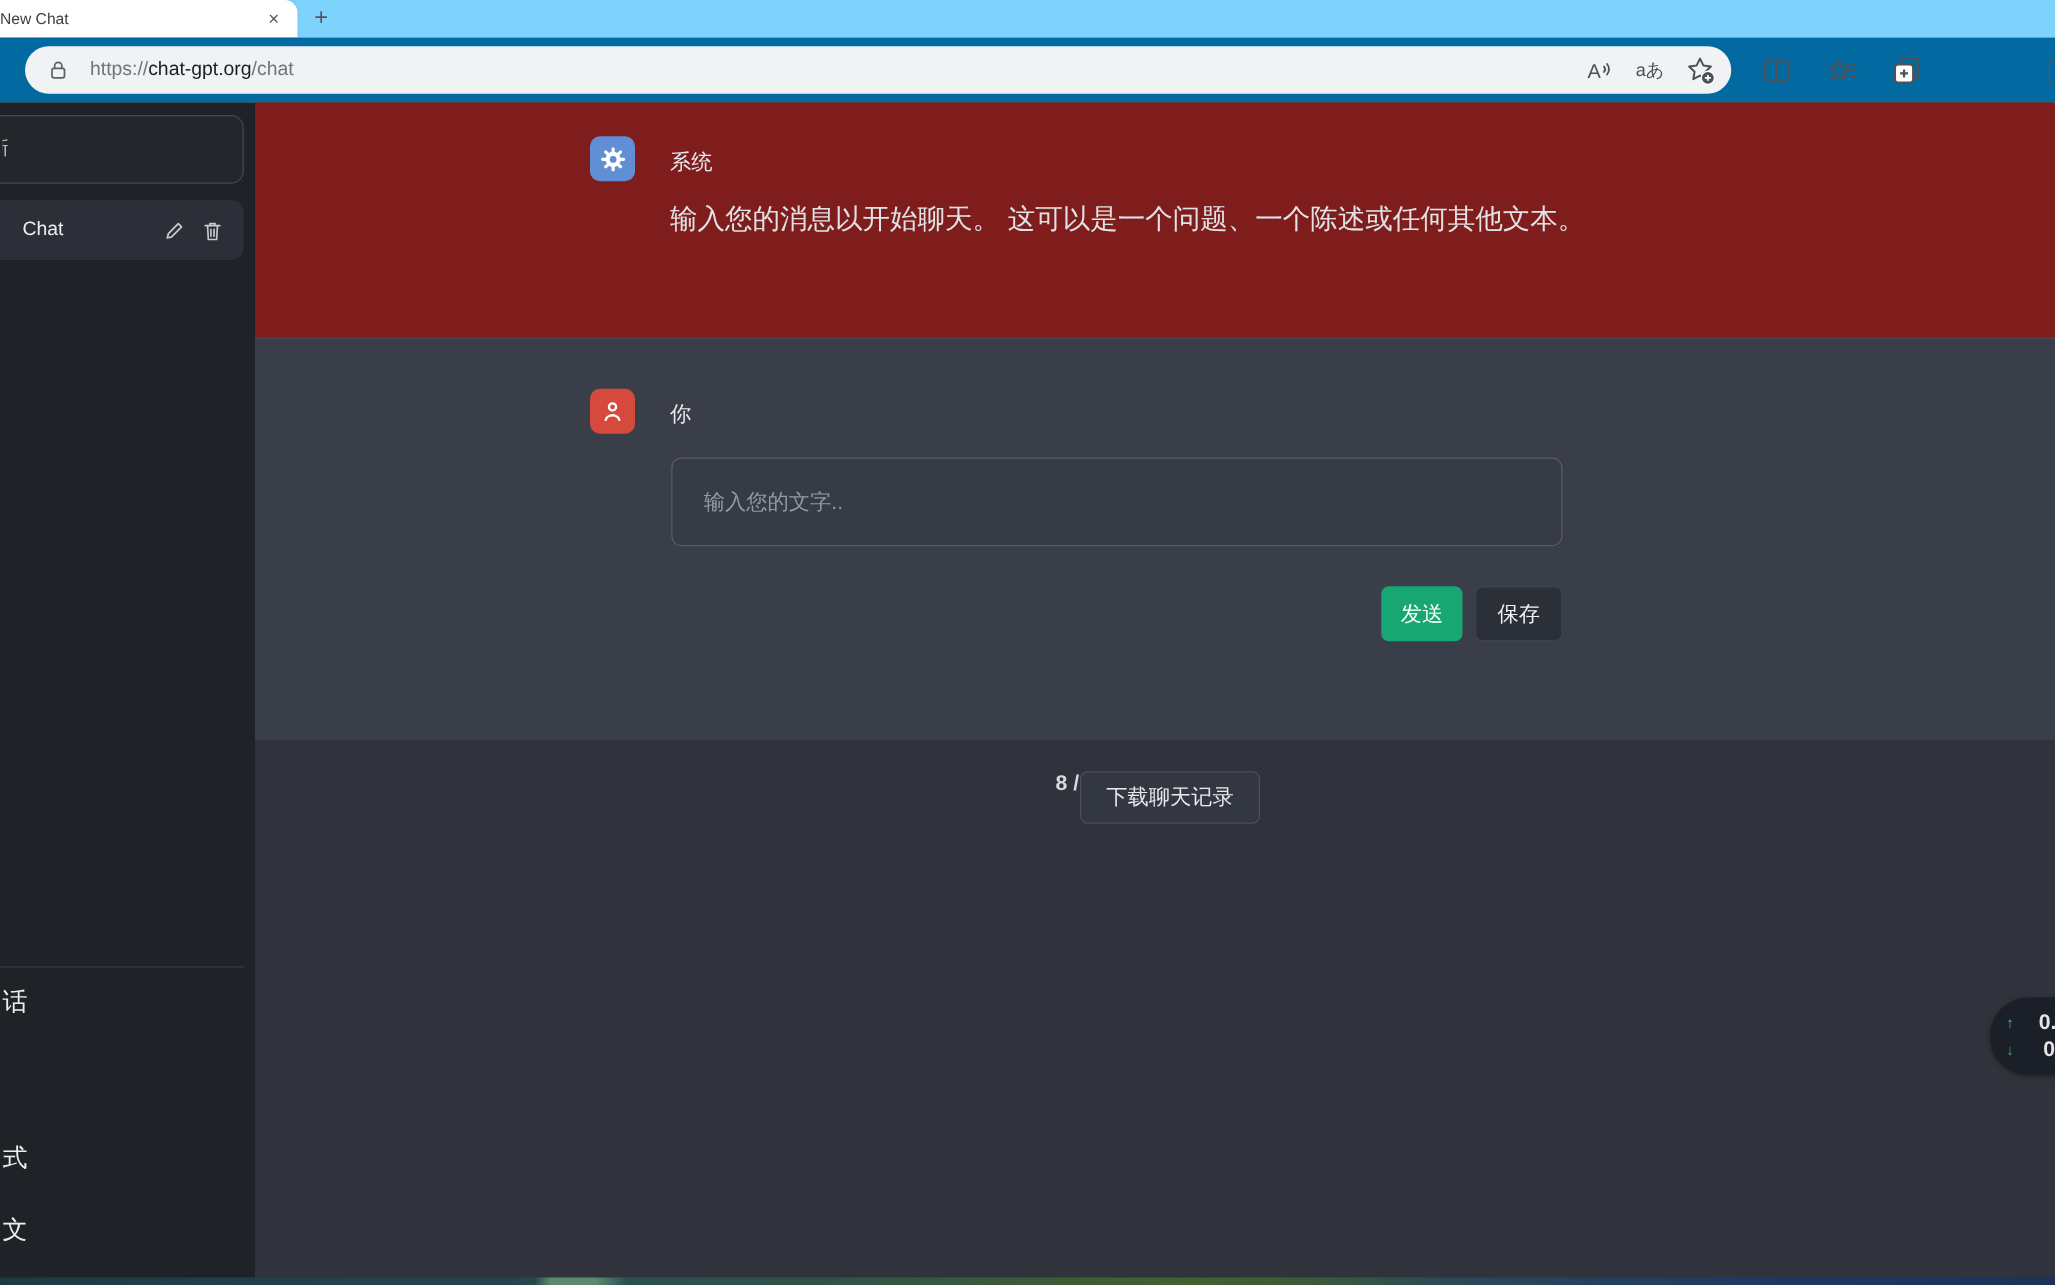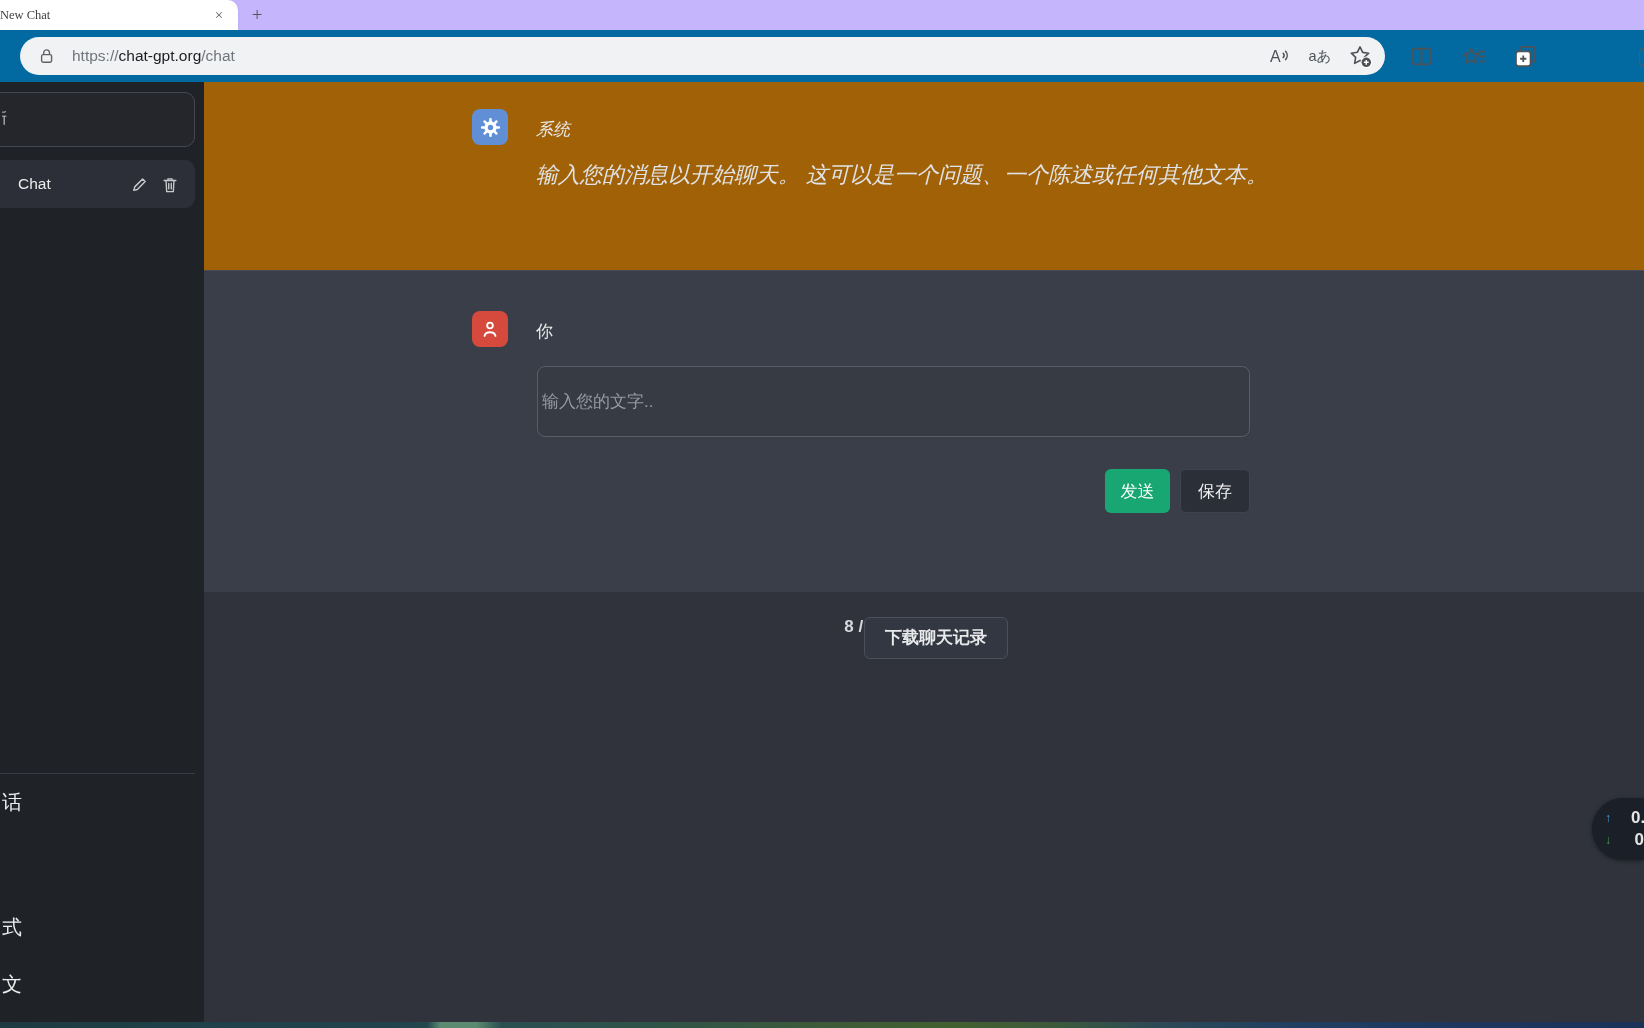--- a/index.html
+++ b/index.html
@@ -2,21 +2,21 @@
 <html><head>
 <meta charset="utf-8">
 <style>
   * { margin:0; padding:0; box-sizing:border-box; }
   html,body { width:1644px; height:1028px; overflow:hidden; background:#30343d;
     font-family:"Liberation Sans", sans-serif; }
   #app { position:relative; width:1644px; height:1028px; overflow:hidden; }
 
   
   .chrome { position:absolute; left:0; top:0; width:100%; height:82px; background:#fff; }
-  .tabstrip { position:absolute; left:0; top:0; width:100%; height:30px; background:#c4b5fd;font-family:Liberation Serif, serif; }
+  .tabstrip { position:absolute; left:0; top:0; width:100%; height:30px; background:#7dd3fc; }
   .tab { position:absolute; left:-12px; top:0; width:250px; height:30px; background:#ffffff;
     border-radius:10px 10px 0 0; display:flex; align-items:center; padding:0 10px 0 12px;
     box-shadow:0 0 3px rgba(0,0,0,.08); }
   .tab-title { font-size:12.5px; color:#3d3f42; white-space:nowrap; overflow:hidden; flex:1; }
   .tab-close { width:18px; height:18px; border-radius:4px; display:flex; align-items:center;
     justify-content:center; font-size:15px; color:#5a5a5e; cursor:pointer; }
   .newtab-btn { position:absolute; left:246px; top:4px; width:22px; height:22px; border-radius:4px;
     display:flex; align-items:center; justify-content:center; font-size:19px; color:#55565a; }
   .toolbar { position:absolute; left:0; top:30px; width:100%; height:52px; background:#0369a1; }
   .addressbar { position:absolute; left:20px; top:7px; width:1365px; height:38px;
@@ -48,48 +48,48 @@
     margin-left:11px; }
   .side-divider { position:absolute; left:0; right:9px; top:691px; height:1px; background:#393c43; }
   .side-item { position:absolute; left:2px; color:#eceded; font-size:20px; line-height:28px; }
   .side-item.i0 { top:706px; }
   .side-item.i1 { top:831px; }
   .side-item.i2 { top:888px; }
 
   
   .main { position:absolute; left:204px; top:82px; right:0; bottom:0; background:#30333c; }
   .sec { position:absolute; left:0; right:0; }
-  .sec-system { top:0; height:188px; background:#a16207;font-style:italic; }
+  .sec-system { top:0; height:188px; background:#7f1d1d; }
   .sec-user { top:188px; height:322px; background:#3a3e48; border-top:1px solid #464b55; }
   .avatar { position:absolute; left:268px; width:36px; height:36px; border-radius:8px;
     display:flex; align-items:center; justify-content:center; }
   .avatar-sys { top:27px; background:#608fd6; }
   .avatar-user { top:40px; background:#d64a3d; }
   .role-name { position:absolute; left:332px; font-size:17px; color:#e9eaec; }
   .name-sys { top:36px; }
   .name-user { top:49px; }
   .sys-message { position:absolute; left:332px; top:81px; right:60px; font-size:22px;
     color:#e0e2e5; line-height:24px; }
   .user-textarea { position:absolute; left:333px; top:95px; width:713px; height:71px;
     background:#373b44; border:1px solid #595d65; border-radius:8px; resize:none;
-    padding:23px 20px 0 4px; font-size:17px; color:#e6e7e9;
+    padding:23px 20px 0 25px; font-size:17px; color:#e6e7e9;
     font-family:"Liberation Sans", sans-serif; outline:none; }
   .user-textarea::placeholder { color:#949aa3; }
   .btn-row { position:absolute; left:333px; top:198px; width:713px; display:flex;
     justify-content:flex-end; gap:10px; }
   .btn { height:44px; border:none; border-radius:6px; font-size:17px; cursor:pointer;
     font-family:"Liberation Sans", sans-serif; }
   .btn-send { width:65px; background:#18a673; color:#ffffff; }
   .btn-save { width:70px; background:#2b2f38; color:#f0f1f3; border:1px solid #3f434d; }
   .counter { position:absolute; left:333px; top:532px; width:713px; text-align:center;
     font-size:17px; font-weight:600; color:#d7d9dc; line-height:26px; }
   .download-btn { position:absolute; top:535px; left:50%; margin-left:-66px; height:42px;
     padding:0 20px; background:#333742; border:1px solid #4c505a; border-radius:6px;
     color:#e8e9eb; font-size:17px; line-height:40px; cursor:pointer; white-space:nowrap;
-    font-family:"Liberation Sans", sans-serif; transform:translateX(6px);font-weight:bold; }
+    font-family:"Liberation Sans", sans-serif; transform:translateX(6px); }
 
   
   .speed-badge { position:absolute; right:0; top:798px; width:52px; height:62px;
     background:#1b1f27; border-radius:31px 0 0 31px; padding:9px 0 0 13px;
     box-shadow:0 1px 4px rgba(0,0,0,.4); }
   .sb-row { display:flex; align-items:center; height:22px; }
   .sb-arrow { font-size:12px; font-weight:bold; width:13px; }
   .sb-arrow.up { color:#4aa3e0; }
   .sb-arrow.down { color:#3fa95a; }
   .sb-val { color:#e5e5e5; font-size:17px; font-weight:bold; margin-left:20px; }

